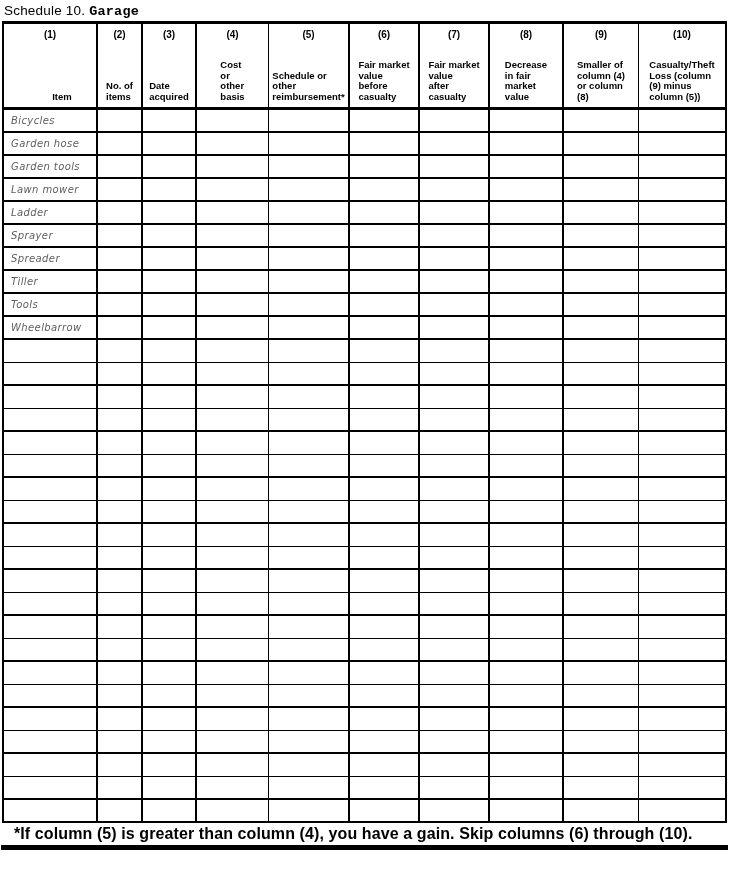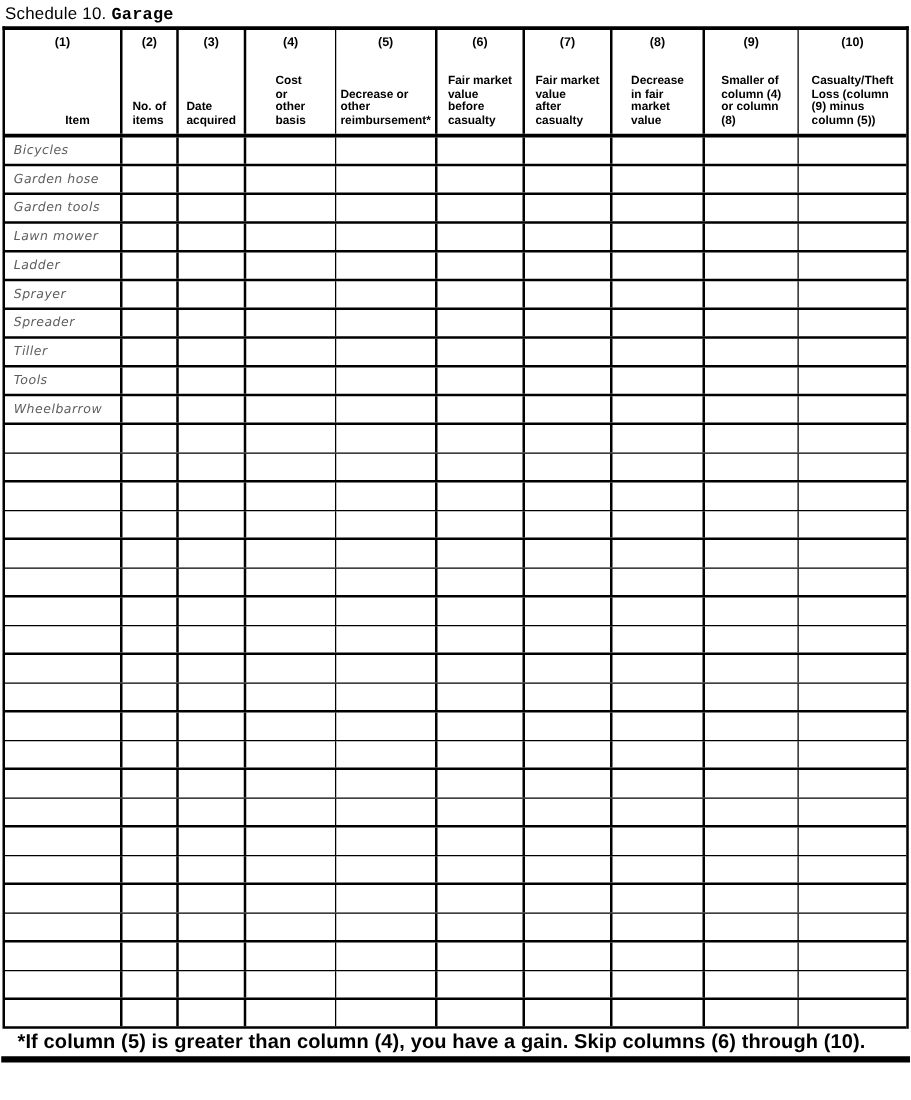--- a/index.html
+++ b/index.html
@@ -128,21 +128,21 @@
       </div>
       <div class="hdr-cell csep cthin">
         <span class="colnum">(4)</span>
         <span class="collabel">Cost
 or
 other
 basis</span>
       </div>
       <div class="hdr-cell csep">
         <span class="colnum">(5)</span>
-        <span class="collabel">Decrease or
+        <span class="collabel">Schedule or
 other
 reimbursement*</span>
       </div>
       <div class="hdr-cell csep">
         <span class="colnum">(6)</span>
         <span class="collabel">Fair market
 value
 before
 casualty</span>
       </div>

